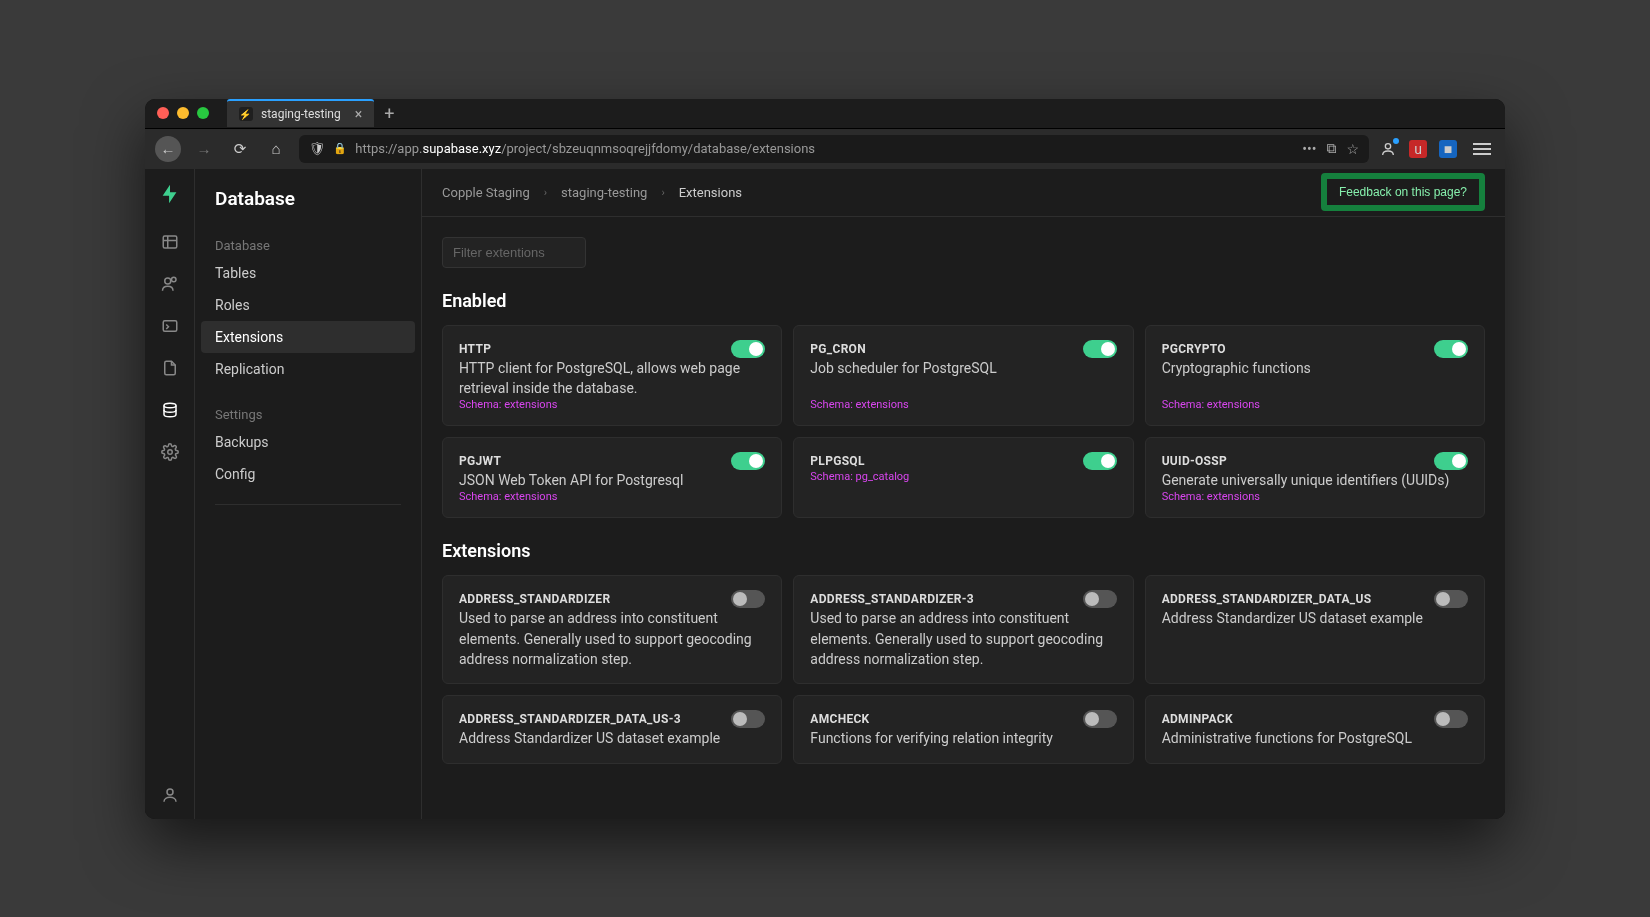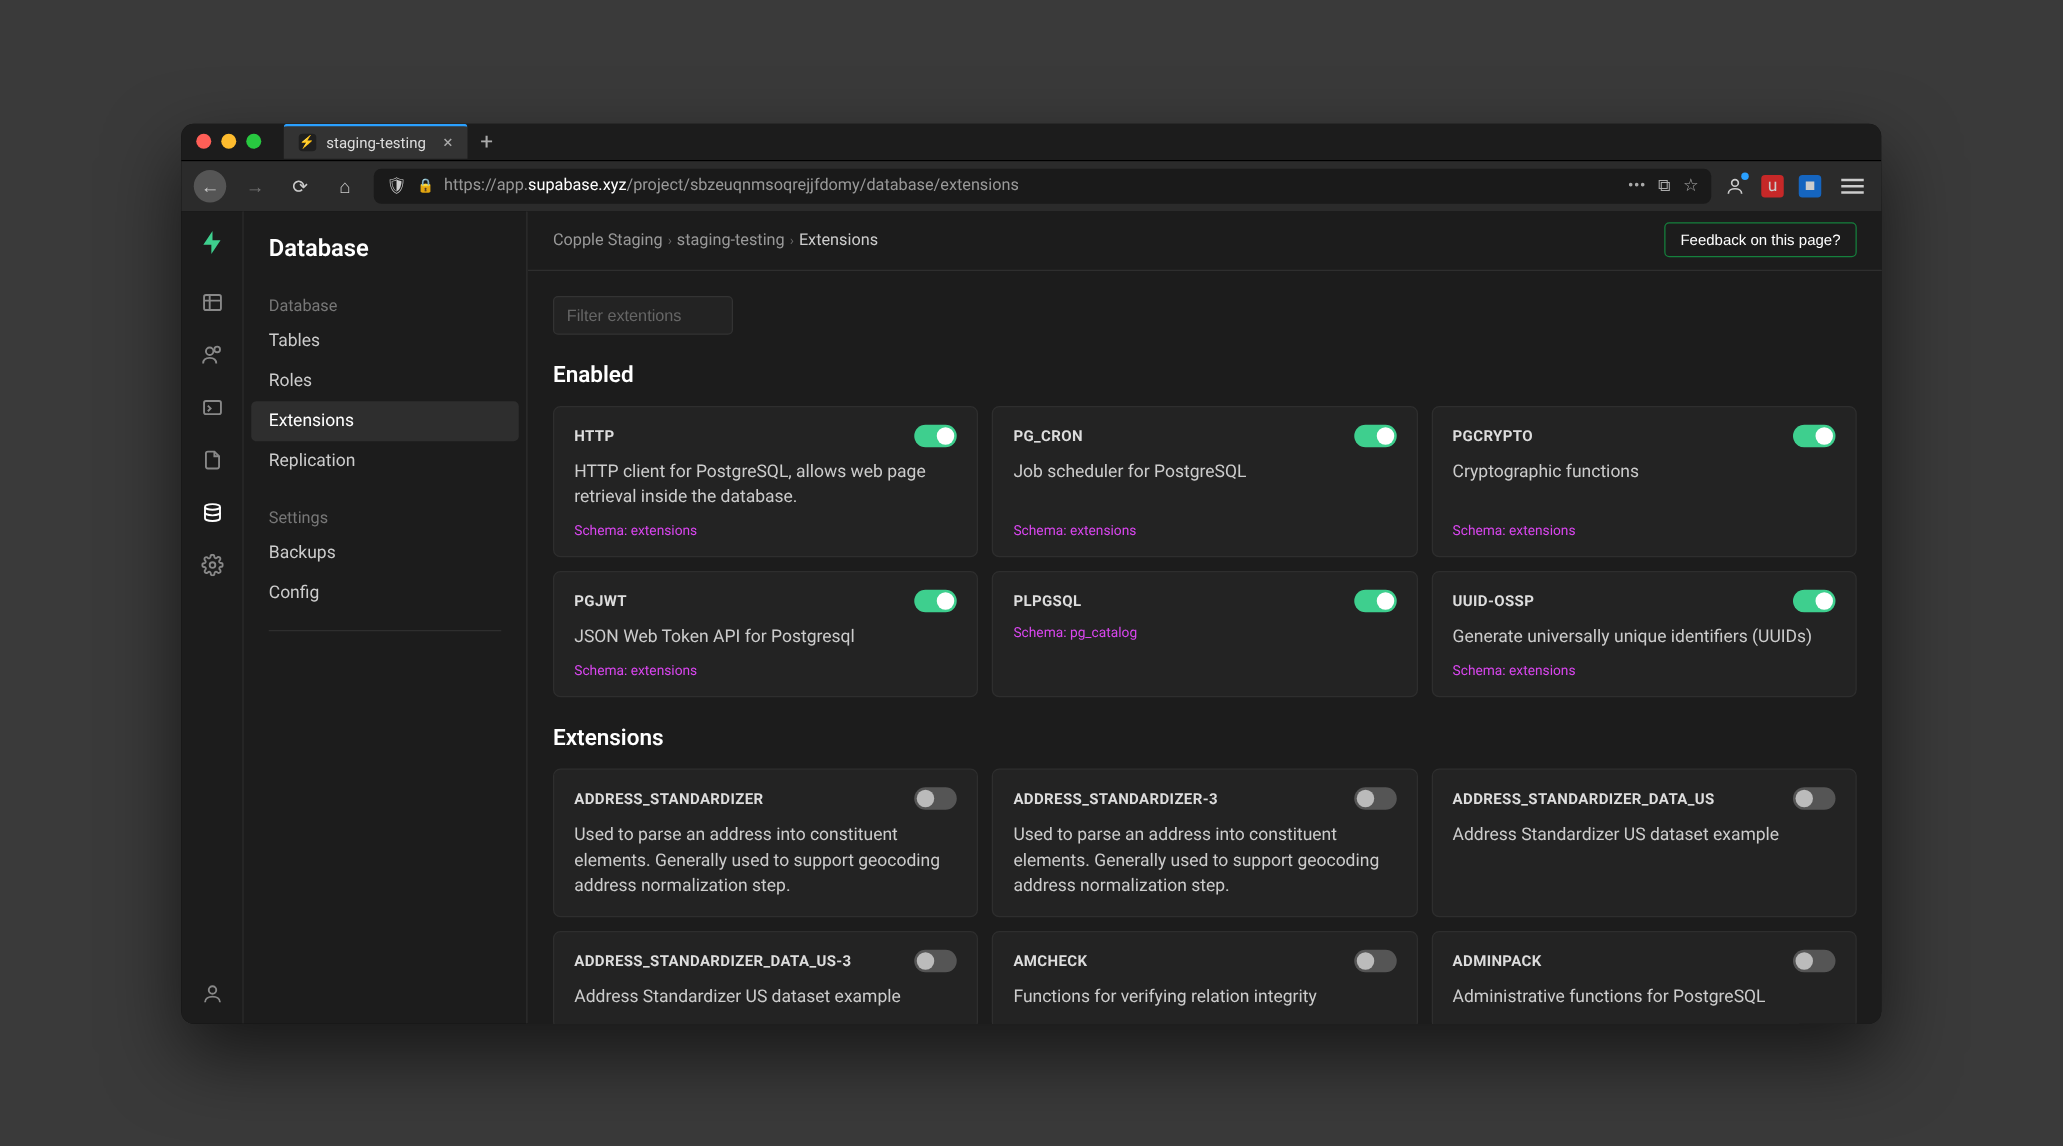--- a/index.html
+++ b/index.html
@@ -101,46 +101,46 @@
 }
 .sidebar-item.active { background: #2e2e2e; color: #fff; border-radius: 4px; margin: 0 6px; padding-left: 14px; }
 .sidebar-divider { height: 1px; background: #2e2e2e; margin: 14px 20px; }
 
 .content {
   flex: 1; overflow-y: auto; padding: 0 0 20px 0;
   background: #1c1c1c;
 }
 .topbar {
   height: 48px; display: flex; align-items: center; padding: 0 20px;
-  border-bottom: 1px solid #2e2e2e; 
+  border-bottom: 1px solid #2e2e2e; gap: 10px;
 }
 .crumb { color: #999; font-size: 13px; cursor: pointer; }
 .crumb.active { color: #ccc; }
 .chev { color: #666; font-size: 11px; margin: 0 4px; }
 .feedback-btn {
-  margin-left: auto; border: 1px solid #15803d; border-radius: 4px;
-  padding: 6px 12px; font-size: 12px; color: #ffffff; background: transparent; cursor: pointer;
+  margin-left: auto; border: 6px solid #15803d; border-radius: 4px;
+  padding: 6px 12px; font-size: 12px; color: #86efac; background: transparent; cursor: pointer;
 }
 
 .content-body { padding: 20px; }
 .filter-input {
   width: 144px; background: #232323; border: 1px solid #333;
   border-radius: 4px; padding: 7px 10px; color: #ccc;
   font-size: 13px;
 }
 .filter-input::placeholder { color: #666; }
 
 .section-title { font-size: 18px; font-weight: 600; color: #fff; margin: 22px 0 14px; }
 
 .grid {
   display: grid; grid-template-columns: repeat(3, 1fr); gap: 11px;
 }
 .card {
   background: #232323; border: 1px solid #2e2e2e; border-radius: 6px;
-  padding: 14px 16px; display: flex; flex-direction: column; gap: 10px;
+  padding: 14px 16px; display: flex; flex-direction: column; 
 }
 .card-head { display: flex; align-items: center; justify-content: space-between; }
 .card-name { font-size: 12px; font-weight: 700; color: #ddd; letter-spacing: 0.3px; }
 .card-desc { font-size: 14px; color: #ccc; line-height: 1.45; flex: 1; }
 .card-schema { font-size: 11px; color: #d946ef; }
 
 .toggle {
   width: 34px; height: 18px; border-radius: 10px; position: relative; cursor: pointer;
   flex-shrink: 0;
 }

